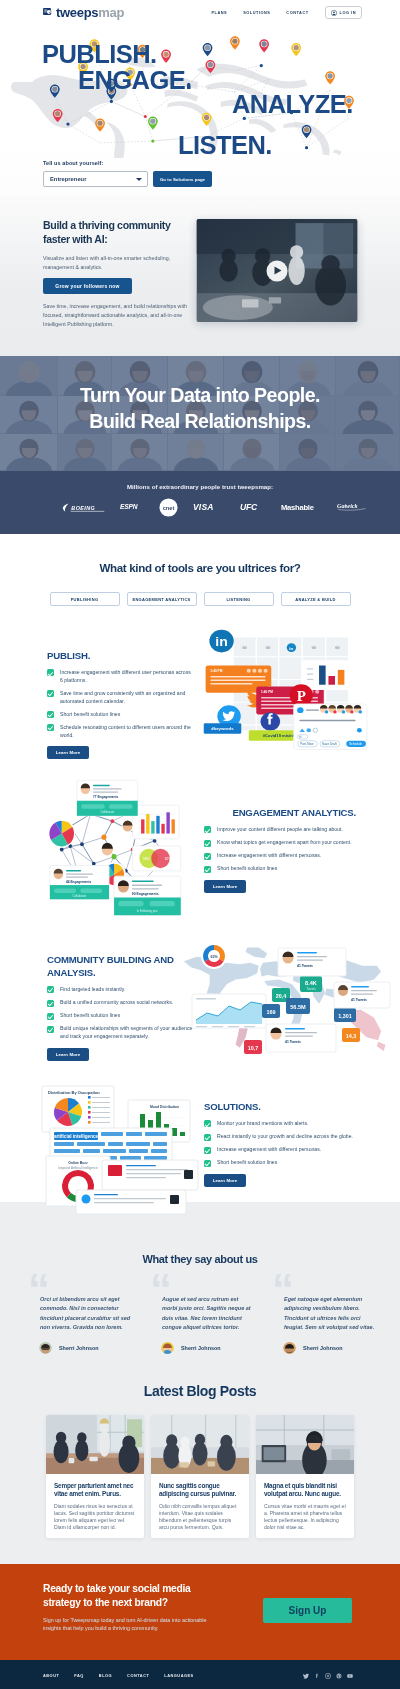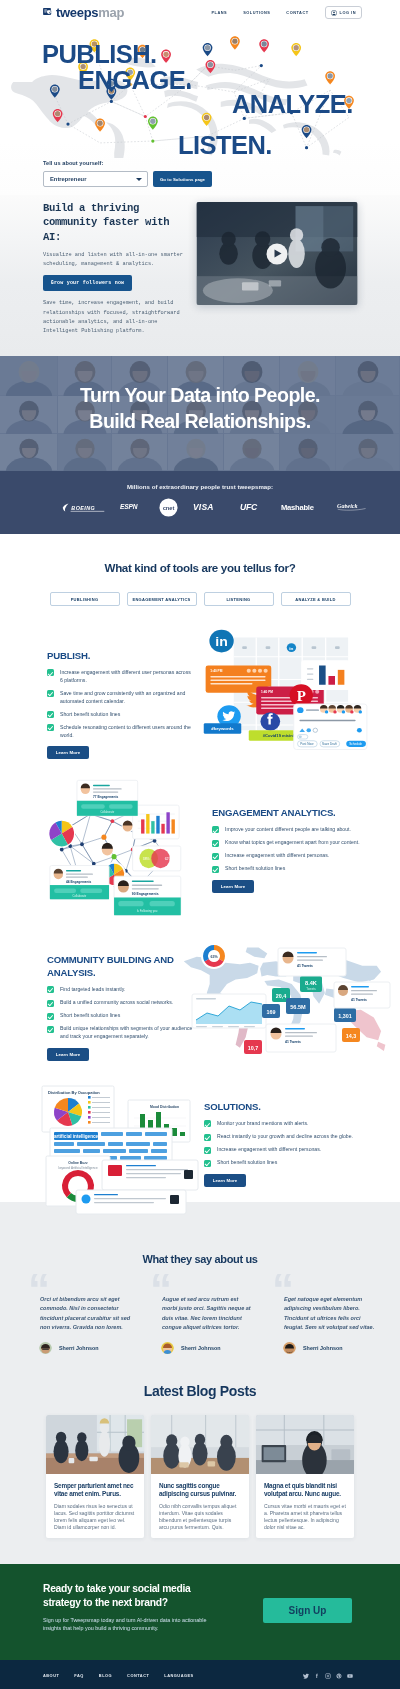--- a/index.html
+++ b/index.html
@@ -37,21 +37,21 @@
     display:flex;align-items:center;padding:0 6px;position:relative;}
   .select .val{font-size:5.8px;font-weight:700;color:#1d3b5e;}
   .select .caret{position:absolute;right:5px;width:0;height:0;border-left:3px solid transparent;
     border-right:3px solid transparent;border-top:3.4px solid #1d3b5e;}
   .btn-sol{height:16px;width:59px;background:#17548d;border-radius:2px;display:flex;align-items:center;
     justify-content:center;}
   .btn-sol span{font-size:4.3px;font-weight:700;color:#fff;letter-spacing:.1px;}
 
   
   .ai-sec{background:linear-gradient(180deg,#fbfbfb 0%,#eceef0 55%,#e9ebed 100%);padding:0;height:161px;position:relative;}
-  .ai-wrap{position:absolute;left:43px;top:6px;width:315px;font-family:Liberation Mono, monospace;}
+  .ai-wrap{position:absolute;left:43px;top:23px;width:315px;}
   .ai-left{width:145px;}
   .ai-h{font-size:10.6px;font-weight:700;line-height:1.36;color:#1b3654;letter-spacing:-.35px;}
   .ai-p{font-size:5.3px;line-height:1.72;color:#4d6175;margin-top:7px;width:141px;}
   .ai-btn{margin-top:6px;background:#17548d;border-radius:2px;height:16px;width:89px;display:flex;
     align-items:center;justify-content:center;}
   .ai-btn span{font-size:5px;font-weight:700;color:#fff;letter-spacing:.2px;}
   .ai-p2{font-size:5.3px;line-height:1.72;color:#4d6175;margin-top:8px;width:150px;}
   .ai-right{position:absolute;left:153px;top:1px;width:162px;height:103px;border-radius:3px;overflow:hidden;
     box-shadow:0 2px 9px rgba(20,40,70,.2);}
   .play{position:absolute;left:50%;top:50%;transform:translate(-50%,-50%);width:21px;height:21px;
@@ -77,21 +77,21 @@
   .tab{width:70px;height:14px;border:1px solid #bed0e1;border-radius:2px;display:flex;
     align-items:center;justify-content:center;background:#fff;}
   .tab span{font-size:4px;font-weight:700;letter-spacing:.3px;color:#173e66;}
 
   
   .feat{position:relative;width:400px;}
   .feat-txt{position:absolute;width:152px;}
   .feat-img{position:absolute;}
   .f1{height:135px;} .f2{height:153px;} .f3{height:168px;} .f4{height:132px;}
   .f1 .feat-txt{left:47px;top:36px;width:146px;}
-  .f2 .feat-txt{left:212px;top:58px;width:152px;}
+  .f2 .feat-txt{left:204px;top:58px;width:152px;text-align:right;}
   .f3 .feat-txt{left:47px;top:52px;width:150px;}
   .f4 .feat-txt{left:204px;top:31px;width:152px;}
   .fi1{left:200px;top:6px;width:180px;height:140px;overflow:visible;}
   .fi2{left:33px;top:26px;width:152px;height:142px;overflow:visible;}
   .fi3{left:182px;top:22px;width:198px;height:145px;overflow:visible;}
   .fi4{left:20px;top:12px;width:180px;height:130px;overflow:visible;}
   .feat-h{font-size:9.6px;font-weight:700;color:#1a4b86;letter-spacing:-.2px;line-height:1.35;}
   .bullets{margin-top:6px;display:flex;flex-direction:column;gap:5.4px;}
   .bul{display:flex;gap:6px;align-items:flex-start;}
   .chk{width:7px;height:7px;border-radius:1.5px;background:#23c08f;flex:0 0 auto;margin-top:.5px;
@@ -121,21 +121,21 @@
   .blog-h{text-align:center;font-size:14px;font-weight:700;color:#16375e;letter-spacing:-.35px;
     padding-top:28px;}
   .bcards{display:flex;justify-content:center;gap:7px;margin-top:16px;}
   .bcard{width:98px;background:#fff;border-radius:2px;overflow:hidden;box-shadow:0 1px 4px rgba(30,50,80,.07);}
   .bimg{height:59px;width:100%;position:relative;overflow:hidden;}
   .bbody{padding:8px 8px 6px;}
   .bt{font-size:6.4px;font-weight:700;line-height:1.22;color:#1b3f66;letter-spacing:-.2px;}
   .bp{font-size:5.1px;line-height:1.42;color:#5c6f84;margin-top:5px;}
 
   
-  .cta{background:#14532d;height:96px;position:relative;padding-left:30px;}
+  .cta{background:#c2410c;height:96px;position:relative;padding-left:30px;}
   .cta-wrap{position:absolute;left:43px;top:-4px;width:314px;display:flex;align-items:center;height:100%;}
   .cta-l{width:205px;}
   .cta-h{font-size:10.3px;font-weight:700;color:#fff;line-height:1.35;letter-spacing:-.3px;}
   .cta-p{font-size:5.4px;color:#cfe0ee;line-height:1.62;margin-top:6px;width:175px;}
   .cta-btn{position:absolute;left:220px;top:38px;width:89px;height:25px;background:#25bb9b;border-radius:2px;display:flex;
     align-items:center;justify-content:center;}
   .cta-btn span{font-size:10px;font-weight:700;color:#123f5f;letter-spacing:0;}
 
   
   .footer{background:#0c2840;height:32.5px;display:flex;align-items:center;}
@@ -546,21 +546,21 @@
         <text x="0" y="20" font-family="Liberation Sans, sans-serif" font-size="19" font-weight="700" fill="#fff" letter-spacing="-.6">Mashable</text>
       </svg>
       <svg style="left:321px;top:3px" width="30" height="10" viewBox="0 0 84 26">
         <text x="0" y="19" font-family="Liberation Serif, serif" font-size="17" font-weight="700" font-style="italic" fill="#fff">Gatwick</text>
         <path d="M2 22c16 4 52 4 78-2" stroke="#fff" stroke-width="1.1" fill="none"></path>
       </svg>
     </div>
   </div>
 
   <div class="tools">
-    <div class="tools-h">What kind of tools are you tellus for?</div>
+    <div class="tools-h">What kind of tools are you ultrices for?</div>
     <div class="tabs">
       <div class="tab">
           <span>PUBLISHING</span>
         </div>
       <div class="tab">
           <span>ENGAGEMENT ANALYTICS</span>
         </div>
       <div class="tab">
           <span>LISTENING</span>
         </div>

